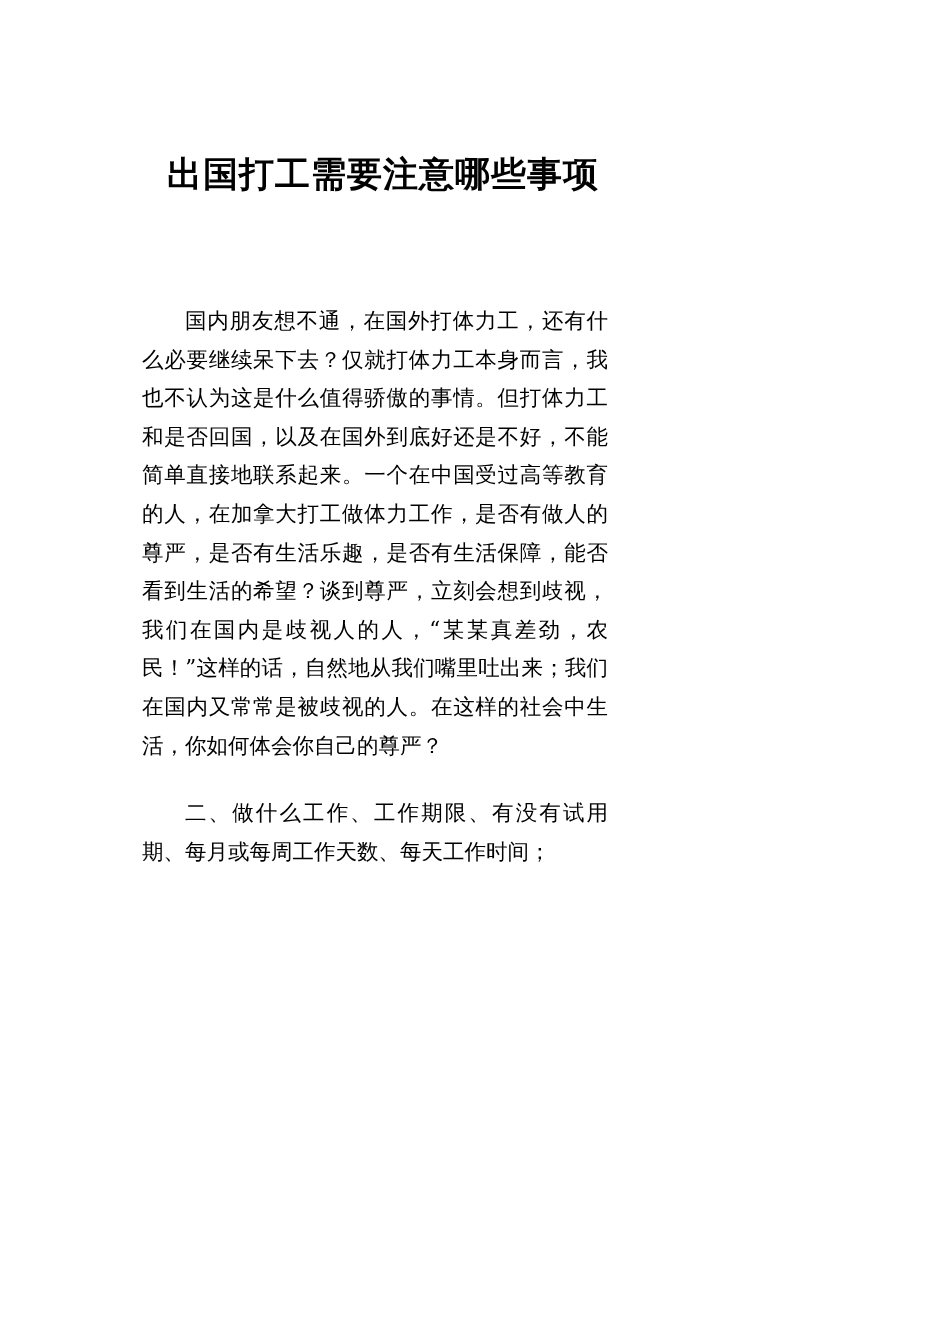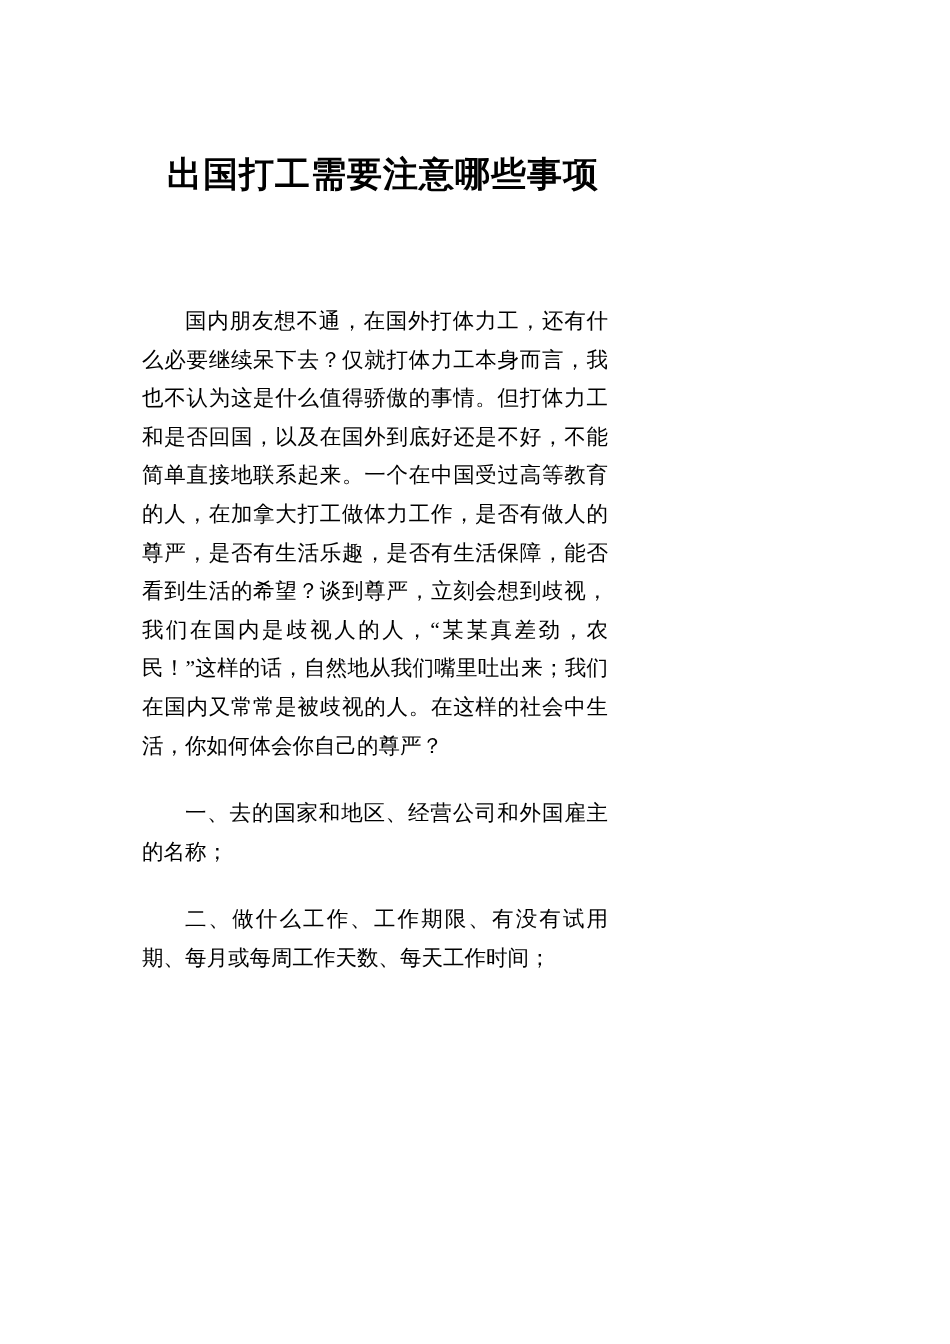--- a/index.html
+++ b/index.html
@@ -29,26 +29,24 @@
     color: #000000;
   }
   .doc-body p {
     margin: 0 16px 29px 0;
     font-size: 21.5px;
     line-height: 38.6px;
     text-align: justify;
     text-indent: 2em;
     color: #000000;
     word-break: break-all;
-    font-family: Liberation Serif, serif;
   }
 </style>
 </head>
 <body>
 
 <div class="page">
   <h1 class="doc-title">出国打工需要注意哪些事项</h1>
   <div class="doc-body">
     <p>国内朋友想不通，在国外打体力工，还有什么必要继续呆下去？仅就打体力工本身而言，我也不认为这是什么值得骄傲的事情。但打体力工和是否回国，以及在国外到底好还是不好，不能简单直接地联系起来。一个在中国受过高等教育的人，在加拿大打工做体力工作，是否有做人的尊严，是否有生活乐趣，是否有生活保障，能否看到生活的希望？谈到尊严，立刻会想到歧视，我们在国内是歧视人的人，“某某真差劲，农民！”这样的话，自然地从我们嘴里吐出来；我们在国内又常常是被歧视的人。在这样的社会中生活，你如何体会你自己的尊严？</p>
-    <p>一、去的国家和地区、经营公司和外国雇主的名称；</p>
     <p>二、做什么工作、工作期限、有没有试用期、每月或每周工作天数、每天工作时间；</p>
   </div>
 </div>
 
 </body></html>

